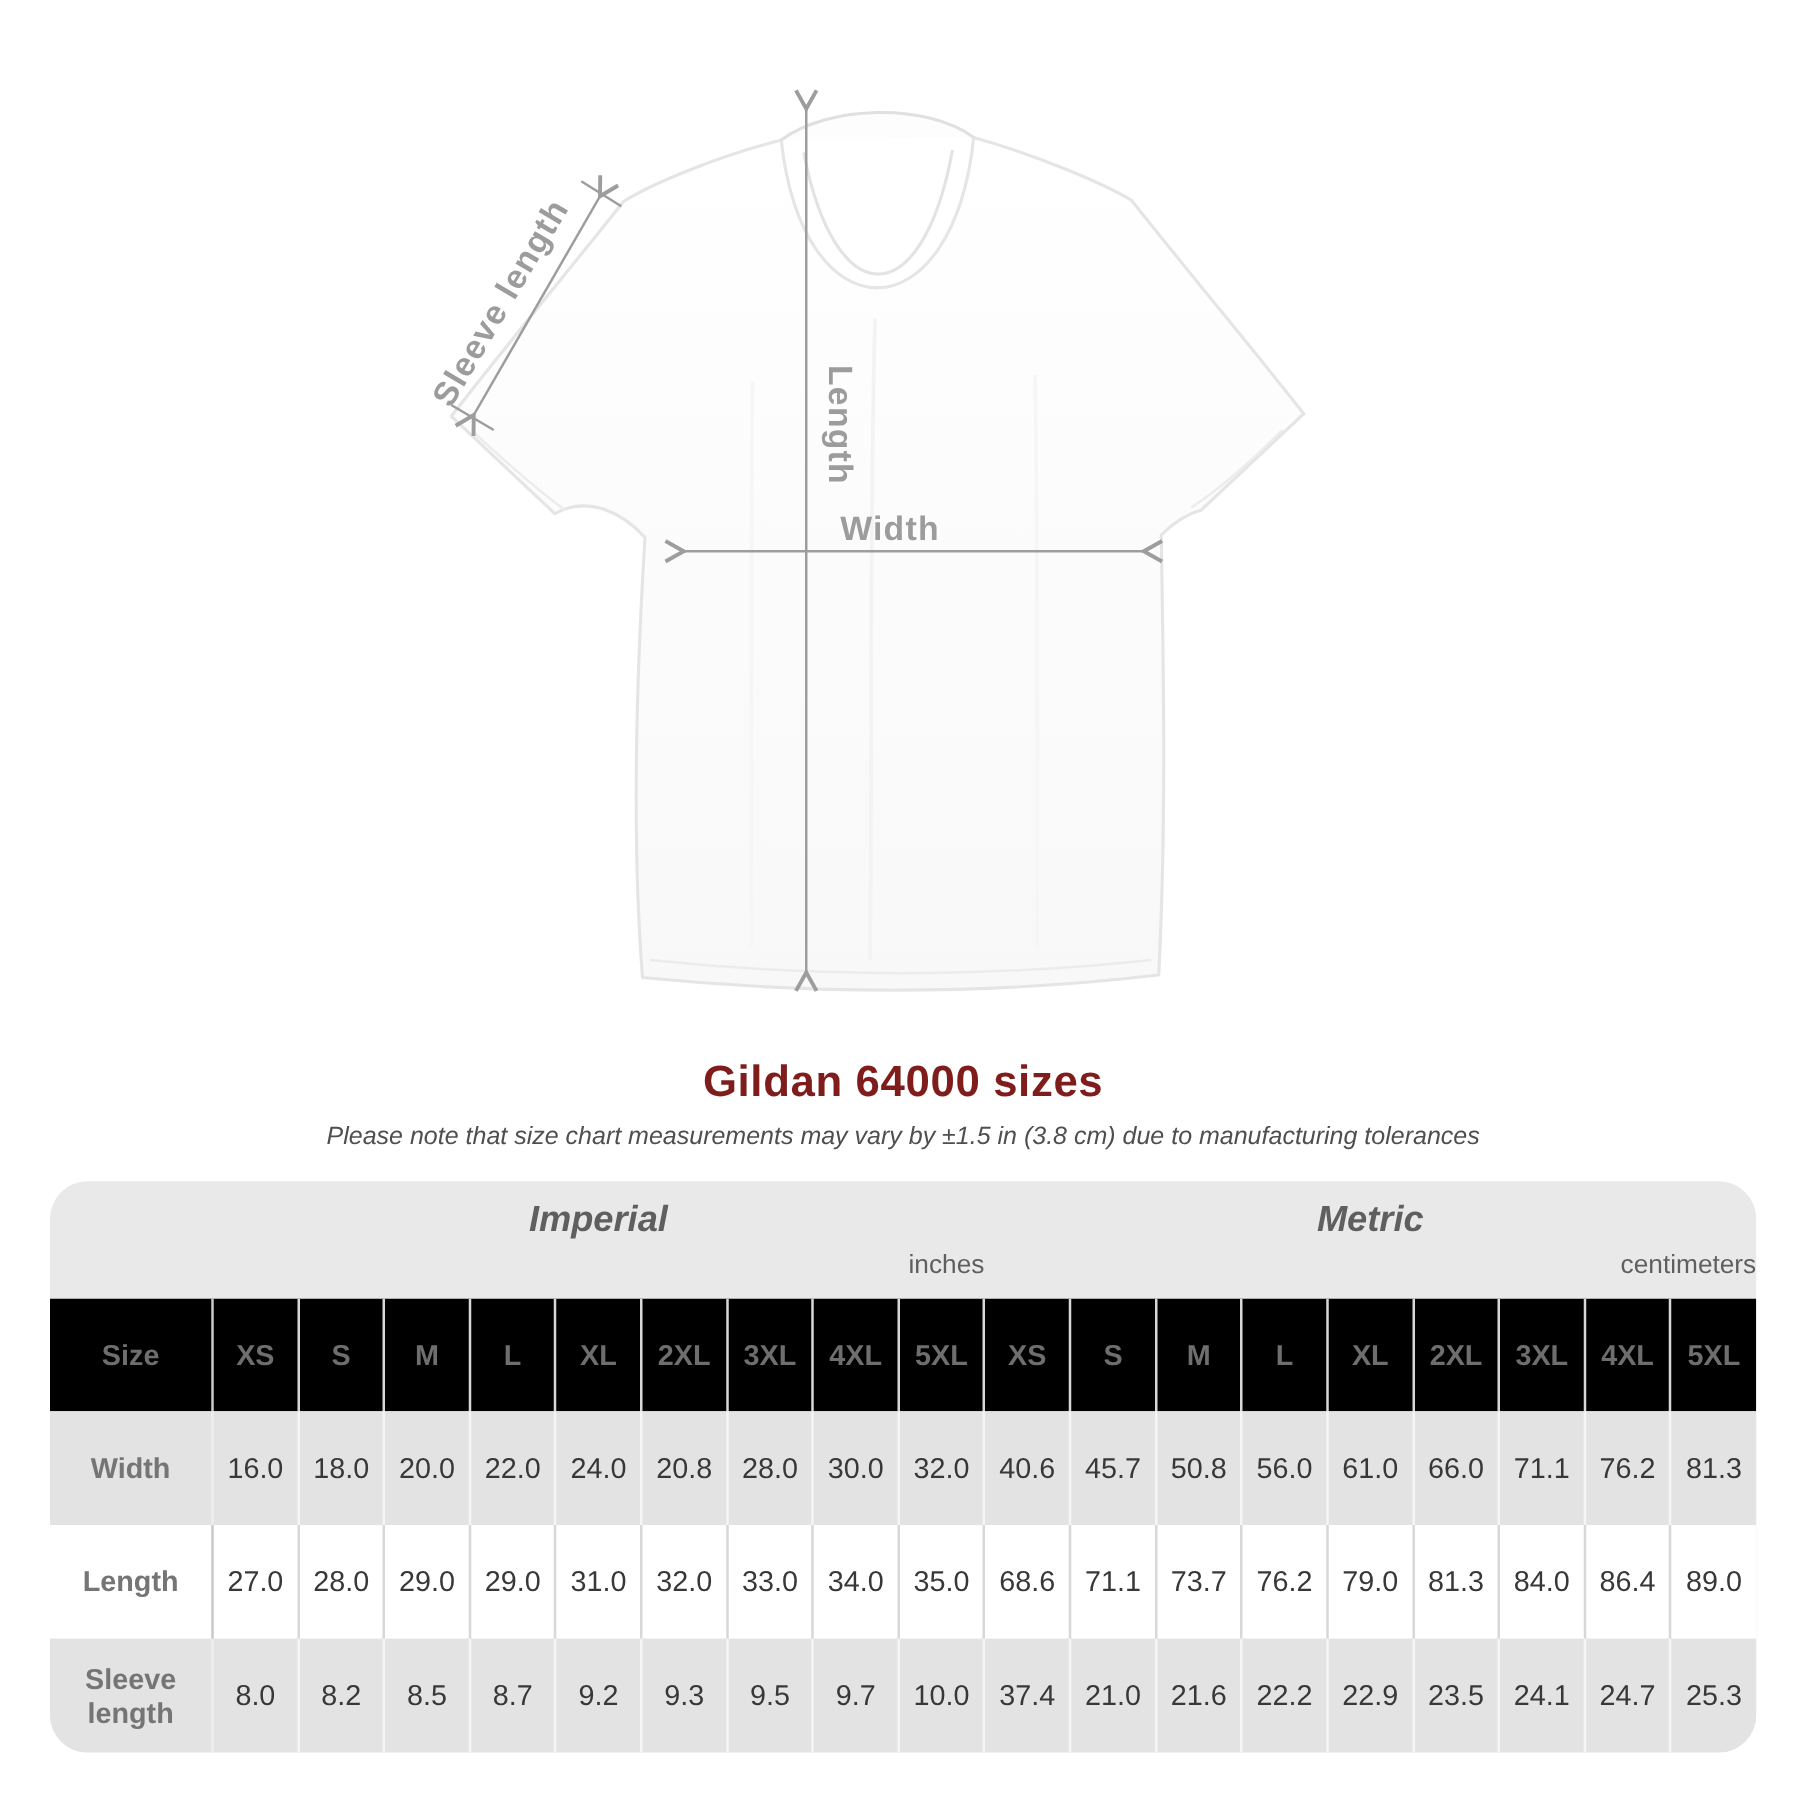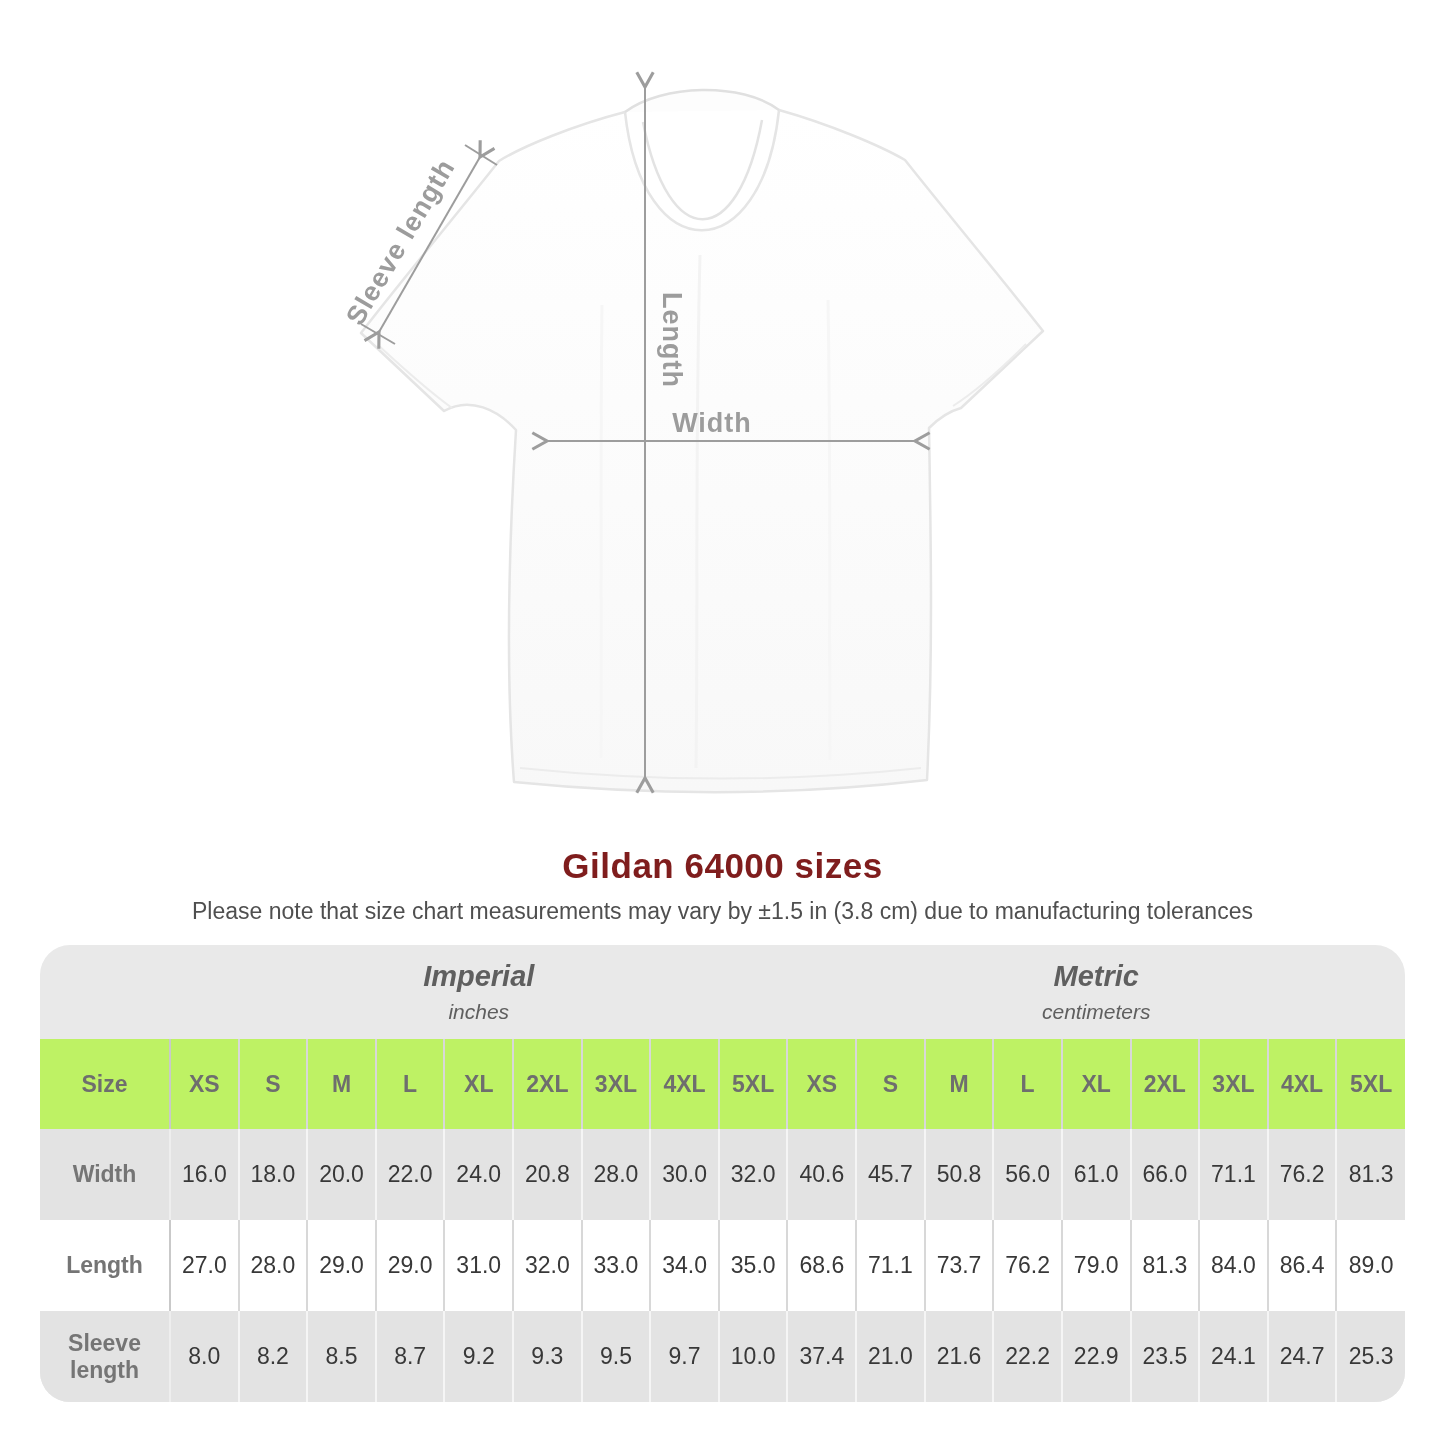--- a/index.html
+++ b/index.html
@@ -9,36 +9,36 @@
   }
   
   .fig{position:absolute;left:330px;top:55px;width:740px;height:760px;}
   
   .title{
     position:absolute;top:846px;left:0;width:100%;text-align:center;
     font-size:35px;font-weight:bold;color:#7f1d1d;letter-spacing:.5px;
   }
   .subtitle{
     position:absolute;top:898px;left:0;width:100%;text-align:center;
-    font-size:23px;color:#4f4f4f;
+    font-size:20px;font-style:italic;color:#4f4f4f;
   }
   
   .tbl-wrap{
     position:absolute;left:40px;top:945px;width:1365px;height:457px;
     background:#e9e9e9;border-radius:30px;overflow:hidden;
   }
   table{width:100%;height:100%;border-collapse:collapse;table-layout:fixed;}
   col.c-label{width:130px;}
   td{text-align:center;vertical-align:middle;padding:0;}
   tr.r-sec{height:88px;margin-left:16px;}
   tr.r-size{height:84px;}
   tr.r-data{height:85px;}
   .sec-title{font-size:29px;font-weight:bold;font-style:italic;color:#5f5f5f;}
-  .sec-unit{font-size:21px;font-style:italic;color:#5f5f5f;margin-top:7px;}
-  tr.r-size td{background:#bef264;font-weight:bold;font-size:23px;color:#6e6e6e;}
+  .sec-unit{font-size:21px;color:#5f5f5f;margin-top:7px;text-align:right;}
+  tr.r-size td{background:#000000;font-weight:bold;font-size:23px;color:#6e6e6e;}
   tr.w td{background:#ffffff;}
   tr.g td{background:#e3e3e3;}
   td.lab{font-weight:bold;font-size:23px;color:#757575;}
   td.v{font-size:23px;color:#383838;}
   tr.r-size td + td, tr.w td + td{border-left:2px solid #d8d8d8;}
   tr.g td + td{border-left:2px solid #f5f5f5;}
   tr.r-size td:nth-child(2), tr.w td:nth-child(2){border-left-color:#c9c9c9;}
   tr.g td:nth-child(2){border-left-color:#eeeeee;}
   .arrow-label{font-size:27px;font-weight:bold;fill:#9c9c9c;letter-spacing:1px;}
 </style>

